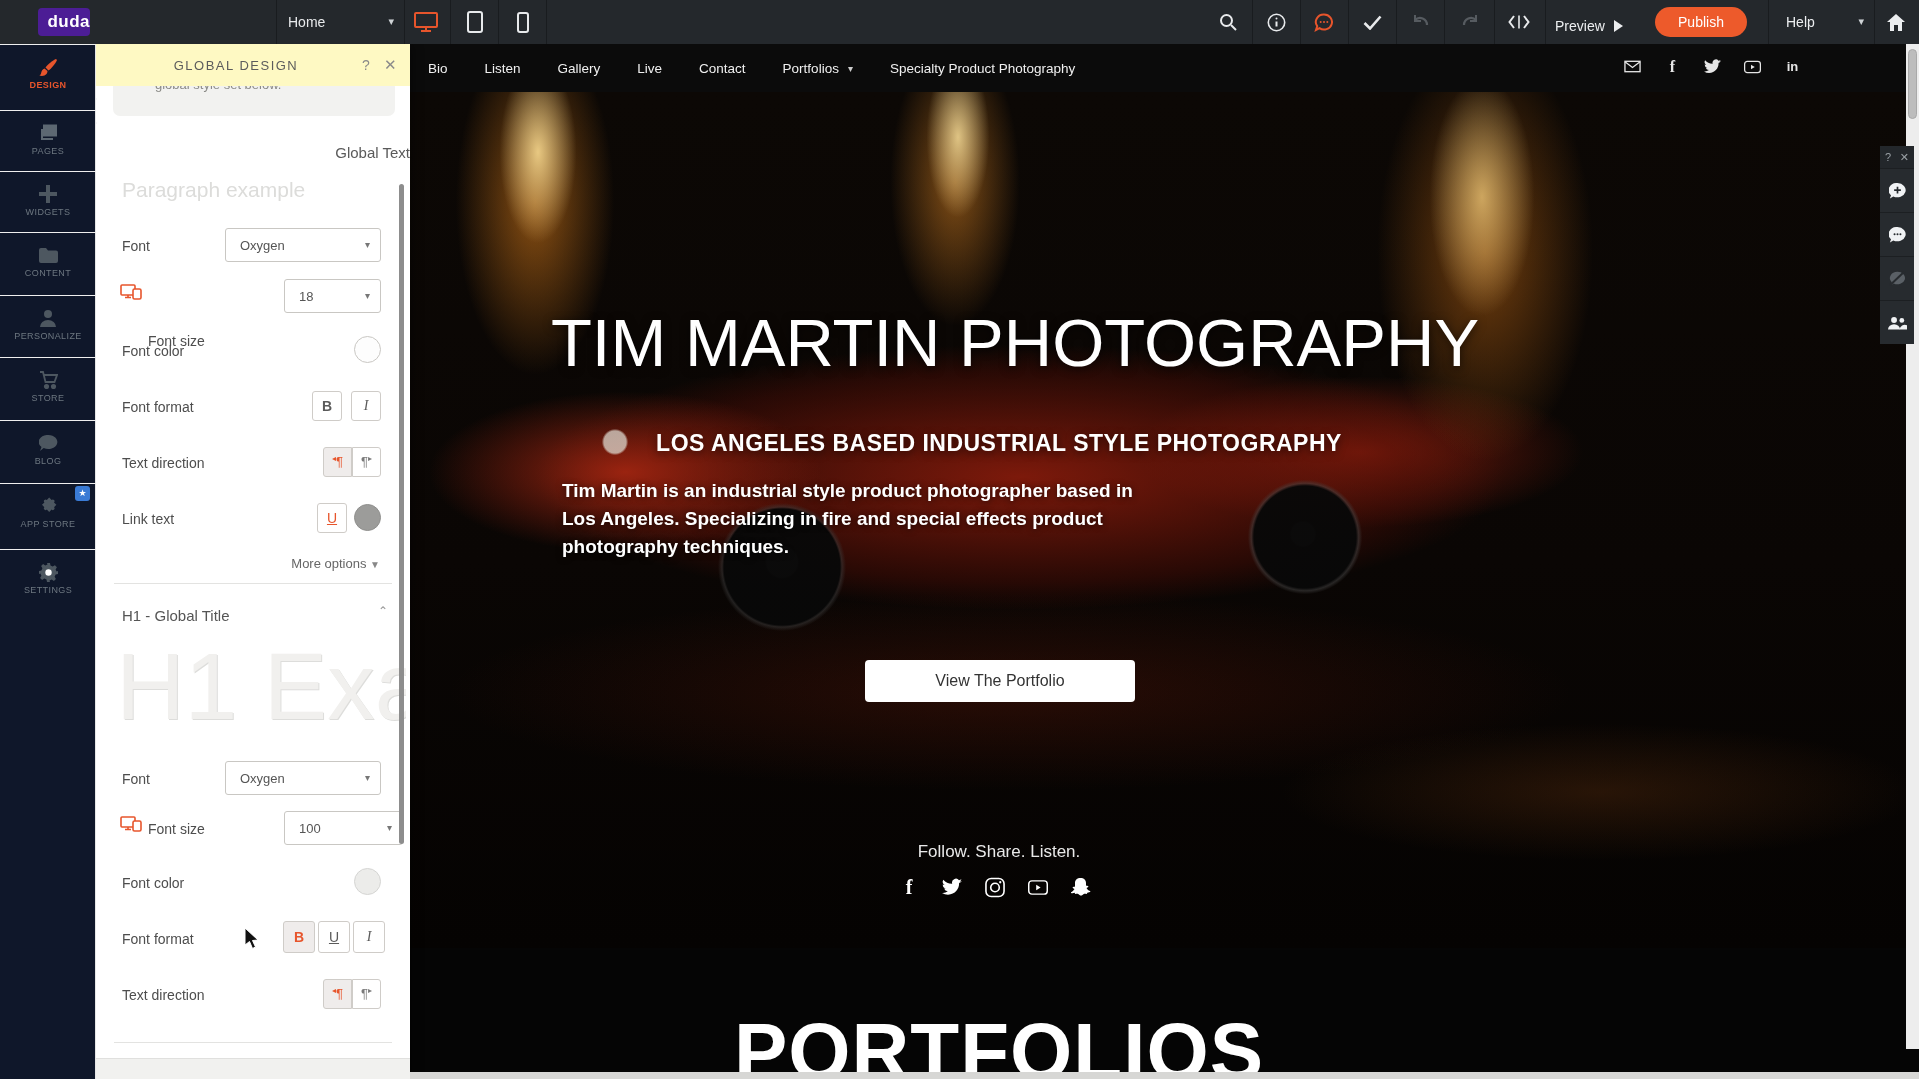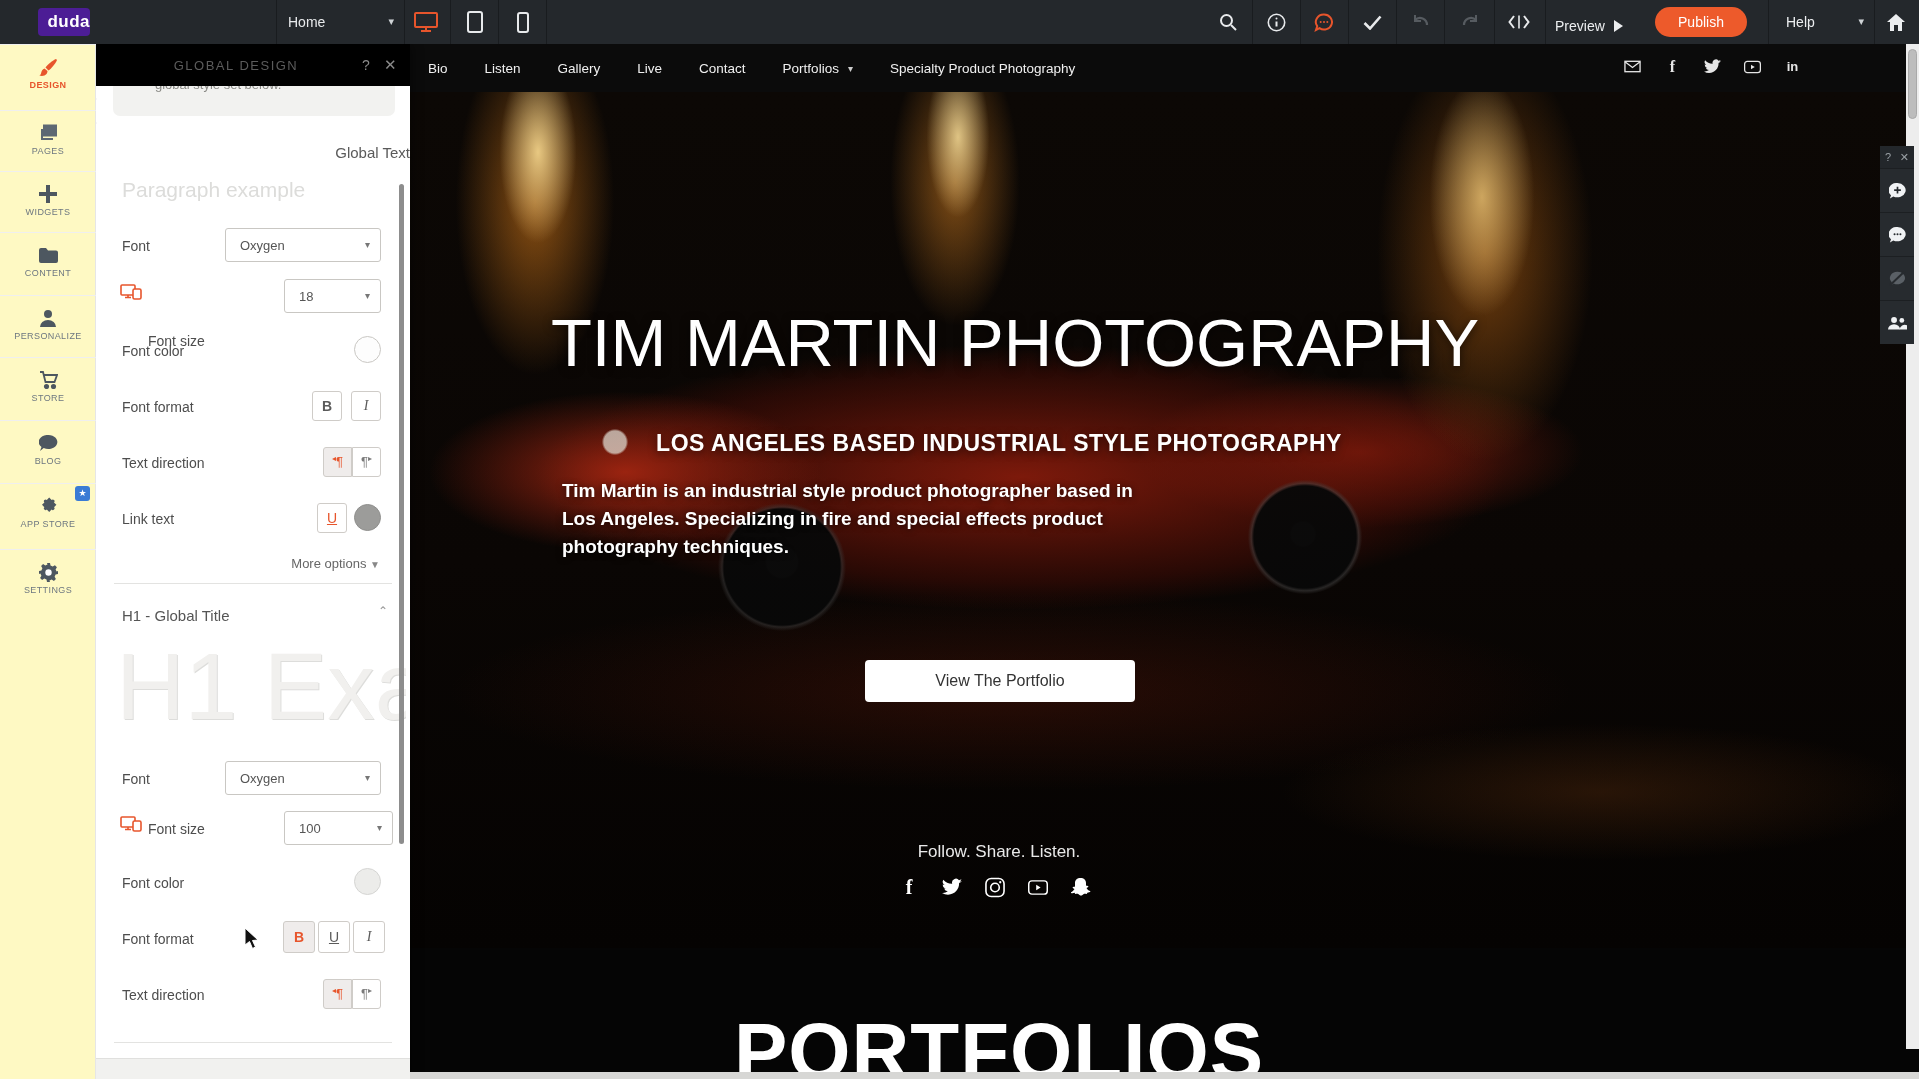--- a/index.html
+++ b/index.html
@@ -20,35 +20,35 @@
   .tb-ic.dim { color:#565b60; }
   .tb-ic.orange { color:#e7552c; }
   .preview { position:absolute; left:1555px; top:0; height:52px; display:flex; align-items:center; gap:8px; color:#eceef0; font-size:14px; }
   .publish { position:absolute; left:1655px; top:7px; width:92px; height:30px; background:#ed5a2b; border:none;
     border-radius:15px; color:#fff; font-size:14px; font-family:inherit; }
   .help { position:absolute; left:1778px; top:0; width:94px; height:44px; color:#eceef0; font-size:14px; }
   .help .lbl { position:absolute; left:8px; top:14px; }
   .help .chev { position:absolute; right:8px; top:15px; font-size:11px; color:#cfd3d6; }
 
   
-  .sidebar { position:absolute; left:0; top:44px; width:96px; height:1035px; background:#fef9c3;
+  .sidebar { position:absolute; left:0; top:44px; width:96px; height:1035px; background:#0f172a;
     border-right:1px solid #e6e6e6; z-index:50; }
   .sb-item { position:absolute; left:0; width:96px; height:62px; text-align:center; cursor:pointer;
     border-top:1px solid #efefef; color:#5d6872; }
   .sb-item .ic { margin-top:12px; height:20px; display:flex; align-items:center; justify-content:center; }
   .sb-item .lb { font-size:9px; letter-spacing:.4px; color:#6d7780; margin-top:3px; }
   .sb-item.active { color:#e7552c; }
   .sb-item.active .lb { color:#e7552c; font-weight:bold; }
   .sb-badge { position:absolute; right:6px; top:2px; width:15px; height:15px; background:#3a7bd5; border-radius:3px;
     color:#fff; font-size:9px; line-height:15px; }
 
   
   .panel { position:absolute; left:96px; top:44px; width:314px; height:1035px; background:#fff;
     box-shadow:3px 0 10px rgba(0,0,0,.35); z-index:40; }
-  .panel-header { position:absolute; left:0; top:0; width:314px; height:42px; background:#000000; z-index:5; }
+  .panel-header { position:absolute; left:0; top:0; width:314px; height:42px; background:#fef9c3; z-index:5; }
   .panel-title { position:absolute; left:0; top:14px; width:280px; text-align:center; font-size:13px;
     letter-spacing:1.5px; color:#5c5c5c; }
   .panel-q { position:absolute; left:266px; top:13px; font-size:14px; color:#8a8a8a; cursor:pointer; }
   .panel-x { position:absolute; left:288px; top:12px; font-size:15px; color:#8a8a8a; cursor:pointer; }
   .notch { position:absolute; left:-9px; top:58px; width:18px; height:18px; background:#fff;
     border-left:1px solid #ddd; border-bottom:1px solid #ddd; transform:rotate(45deg); z-index:4; }
   .infobox { position:absolute; left:17px; top:36px; width:282px; height:36px; background:#f2f2f0;
     border-radius:7px; overflow:hidden; }
   .infobox .tx { position:absolute; left:42px; top:-3px; font-size:13px; color:#8a8a86; }
   .sec-head { position:absolute; width:314px; text-align:right; font-size:15px; color:#5a5a5a; }
@@ -409,21 +409,21 @@
       <span class="val">Oxygen</span>
       <span class="chev">▾</span>
     </div>
 
     <svg style="position:absolute; left:24px; top:772px;" width="22" height="16" viewBox="0 0 22 16" fill="none" stroke="#e7552c" stroke-width="1.6">
       <rect x="1" y="1" width="14" height="10" rx="1"></rect>
         <path d="M8 11 v2.5 M5 13.5 h6"></path>
         <rect x="13" y="5" width="8" height="10" rx="1.5" fill="#fff"></rect>
       </svg>
     <div class="row-label" style="left:52px; top:777px">Font size</div>
-    <div class="select" style="left:188px; top:767px; width:109px;">
+    <div class="select" style="left:188px; top:767px; width:119px;">
       <span class="val">100</span>
       <span class="chev">▾</span>
     </div>
 
     <div class="row-label" style="top:831px">Font color</div>
     <div class="swatch sw-light" style="left:258px; top:824px;"></div>
 
     <div class="row-label" style="top:887px">Font format</div>
     <div class="tgl big on" style="left:187px; top:877px;">
         <span class="b ocolor">B</span>

